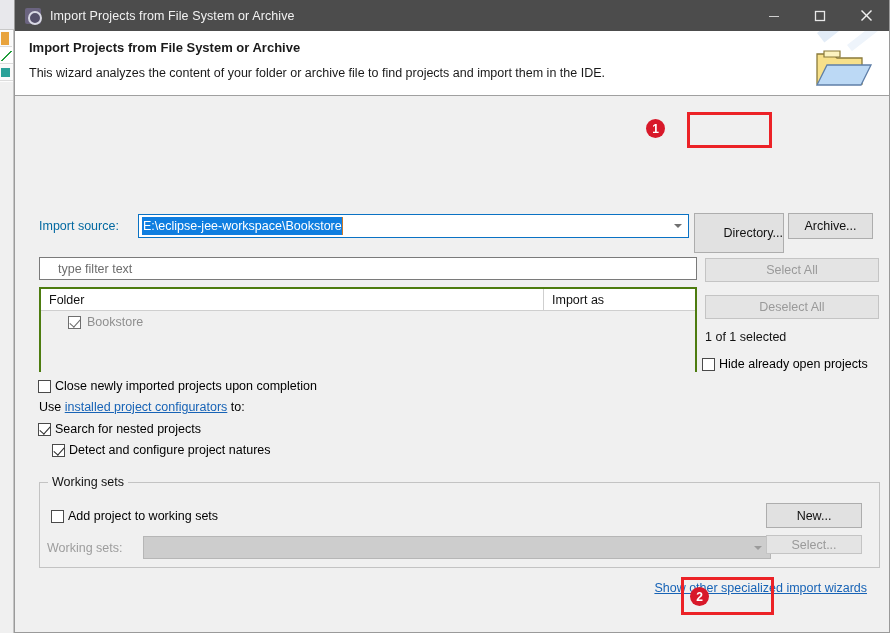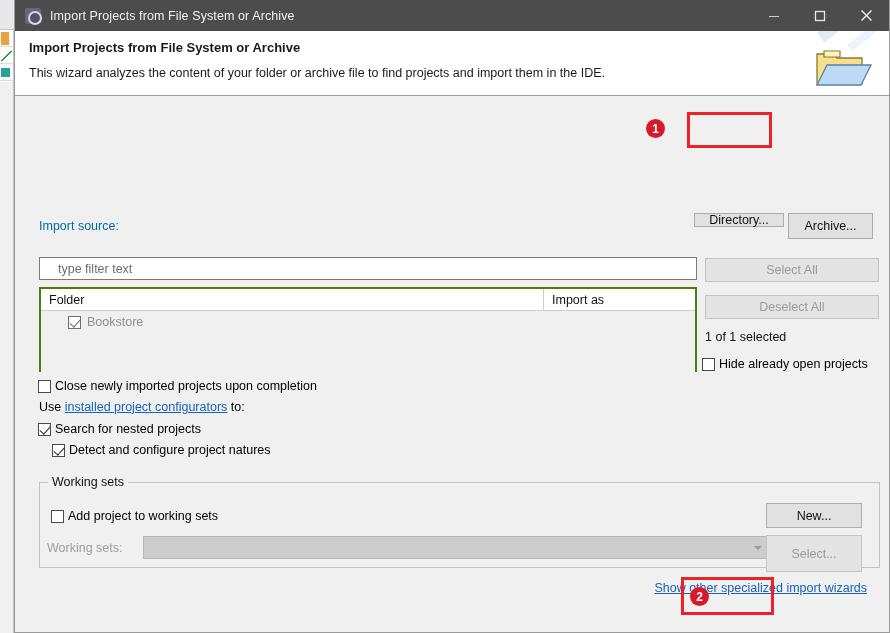--- a/index.html
+++ b/index.html
@@ -248,21 +248,25 @@
       <path d="M9 6 L9 12 L25 12 L25 6 Z" fill="#fcf3c0" stroke="#8a7a3a" stroke-width="1.2"></path>
       <path d="M12 20 L56 20 L46 40 L2 40 Z" fill="#bcd9f5" stroke="#5f7fa8" stroke-width="1.3"></path>
     </svg>
     <div class="header-title">Import Projects from File System or Archive</div>
     <div class="header-desc">This wizard analyzes the content of your folder or archive file to find projects and import them in the IDE.</div>
   </div>
 
   <div class="body">
 
     <div class="row-label" style="left:24px; top:123px;">Import source:</div>
-    <div class="btn" style="left:679px; top:117px; width:90px; height:14px;">
+    <div class="combo">
+      <span class="sel">E:\eclipse-jee-workspace\Bookstore</span>
+      <span class="caret"></span>
+    </div>
+    <div class="btn" style="left:679px; top:117px; width:90px; height:40px;justify-content:flex-end;">
       <span>Directory...</span>
     </div>
     <div class="btn" style="left:773px; top:117px; width:85px; height:26px;">
       <span>Archive...</span>
     </div>
 
     <div class="filter-input">
       <span>type filter text</span>
     </div>
 
@@ -320,21 +324,21 @@
     </div>
     <div class="btn" style="left:751px; top:407px; width:96px; height:25px;">
       <span>New...</span>
     </div>
 
     <div class="ws-label">Working sets:</div>
     <div class="ws-select">
       <span style="margin-left:6px;font-size:12.5px;color:#8d8d8d;"></span>
       <span class="caret"></span>
     </div>
-    <div class="btn disabled" style="left:751px; top:439px; width:96px; height:37px;">
+    <div class="btn disabled" style="left:751px; top:439px; width:96px; height:19px;">
       <span>Select...</span>
     </div>
 
     <a class="showlink" href="#">Show other specialized import wizards</a>
 
   </div>
 </div>
 
 <div class="anno-rect" style="left:687px; top:112px; width:85px; height:36px;"></div>
 <div class="anno-badge" style="left:646px; top:119px;">1</div>

